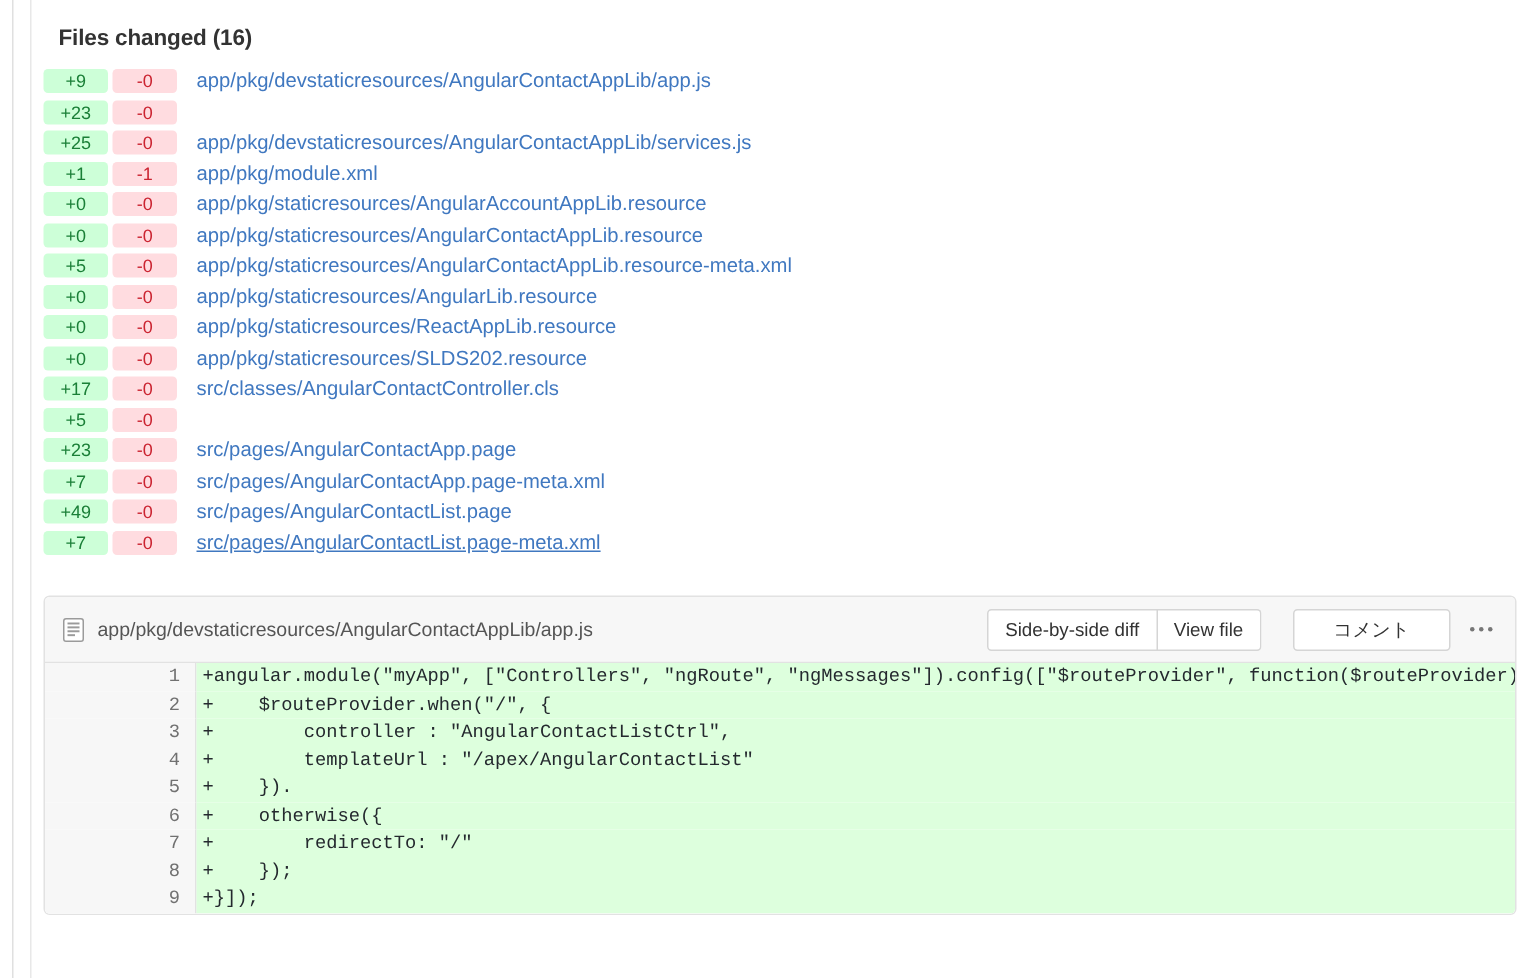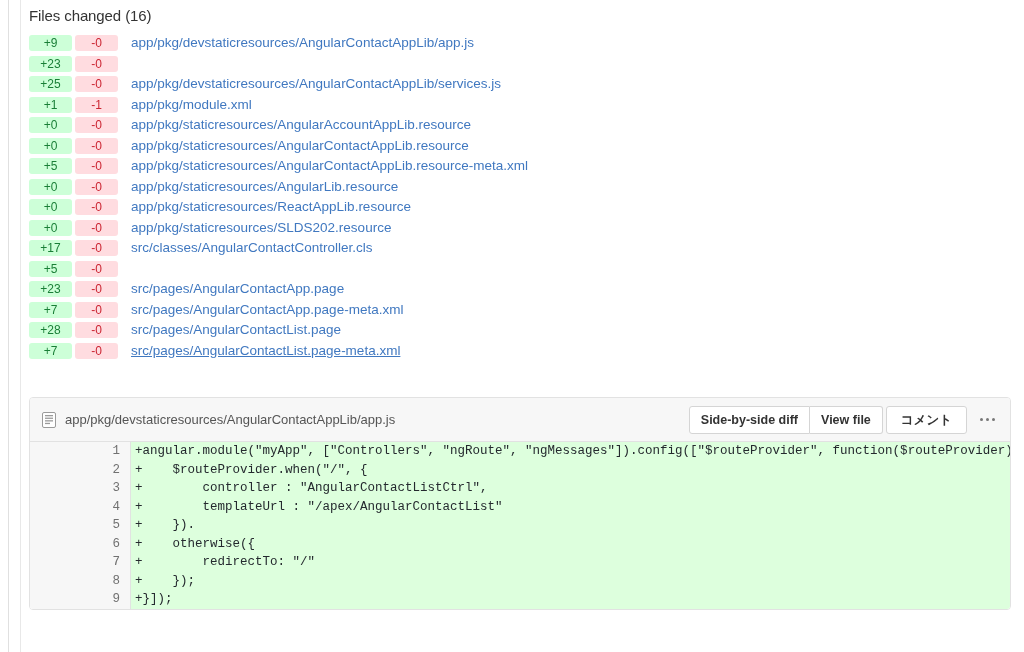--- a/index.html
+++ b/index.html
@@ -48,24 +48,24 @@
   
   #content {
     position: absolute;
     left: 21px; top: 0;
     width: 1003px;
     height: 652px;
   }
 
   
   #files-changed-title {
-    margin: 0;
+    margin: 10px;
     padding: 7px 0 0 8px;
     font-size: 15px;
-    font-weight: normal;
+    font-weight: bold;
     color: #333333;
     letter-spacing: -0.1px;
   }
 
   
   #file-list {
     list-style: none;
     margin: 9px 0 0 0;
     padding: 0;
   }
@@ -156,33 +156,32 @@
     border: 1px solid #d5d5d5;
     color: #333333;
     font-size: 12.5px;
     font-family: "Liberation Sans", sans-serif;
     height: 28px;
     line-height: 26px;
     padding: 0 11px;
     cursor: pointer;
     box-sizing: border-box;
     white-space: nowrap;
-    font-weight: bold;
   }
   .btn-group .btn:first-child {
     border-radius: 3px 0 0 3px;
   }
   .btn-group .btn:last-child {
     border-radius: 0 3px 3px 0;
     border-left: none;
   }
   #btn-comment {
     border-radius: 3px;
-    margin-left: 3px;
-    padding: 0 14px;
+    margin-left: 21px;
+    padding: 0 26px;
   }
   #kebab-button {
     margin-left: 9px;
     margin-right: 2px;
     width: 22px;
     height: 22px;
     display: flex;
     align-items: center;
     justify-content: center;
     cursor: pointer;
@@ -311,21 +310,21 @@
         <span class="stat stat-add">+23</span>
         <span class="stat stat-del">-0</span>
         <a class="file-link" href="#">src/pages/AngularContactApp.page</a>
       </li>
       <li class="file-row">
         <span class="stat stat-add">+7</span>
         <span class="stat stat-del">-0</span>
         <a class="file-link" href="#">src/pages/AngularContactApp.page-meta.xml</a>
       </li>
       <li class="file-row">
-        <span class="stat stat-add">+28</span>
+        <span class="stat stat-add">+49</span>
         <span class="stat stat-del">-0</span>
         <a class="file-link" href="#">src/pages/AngularContactList.page</a>
       </li>
       <li class="file-row">
         <span class="stat stat-add">+7</span>
         <span class="stat stat-del">-0</span>
         <a class="file-link hovered" href="#">src/pages/AngularContactList.page-meta.xml</a>
       </li>
     </ul>
 

